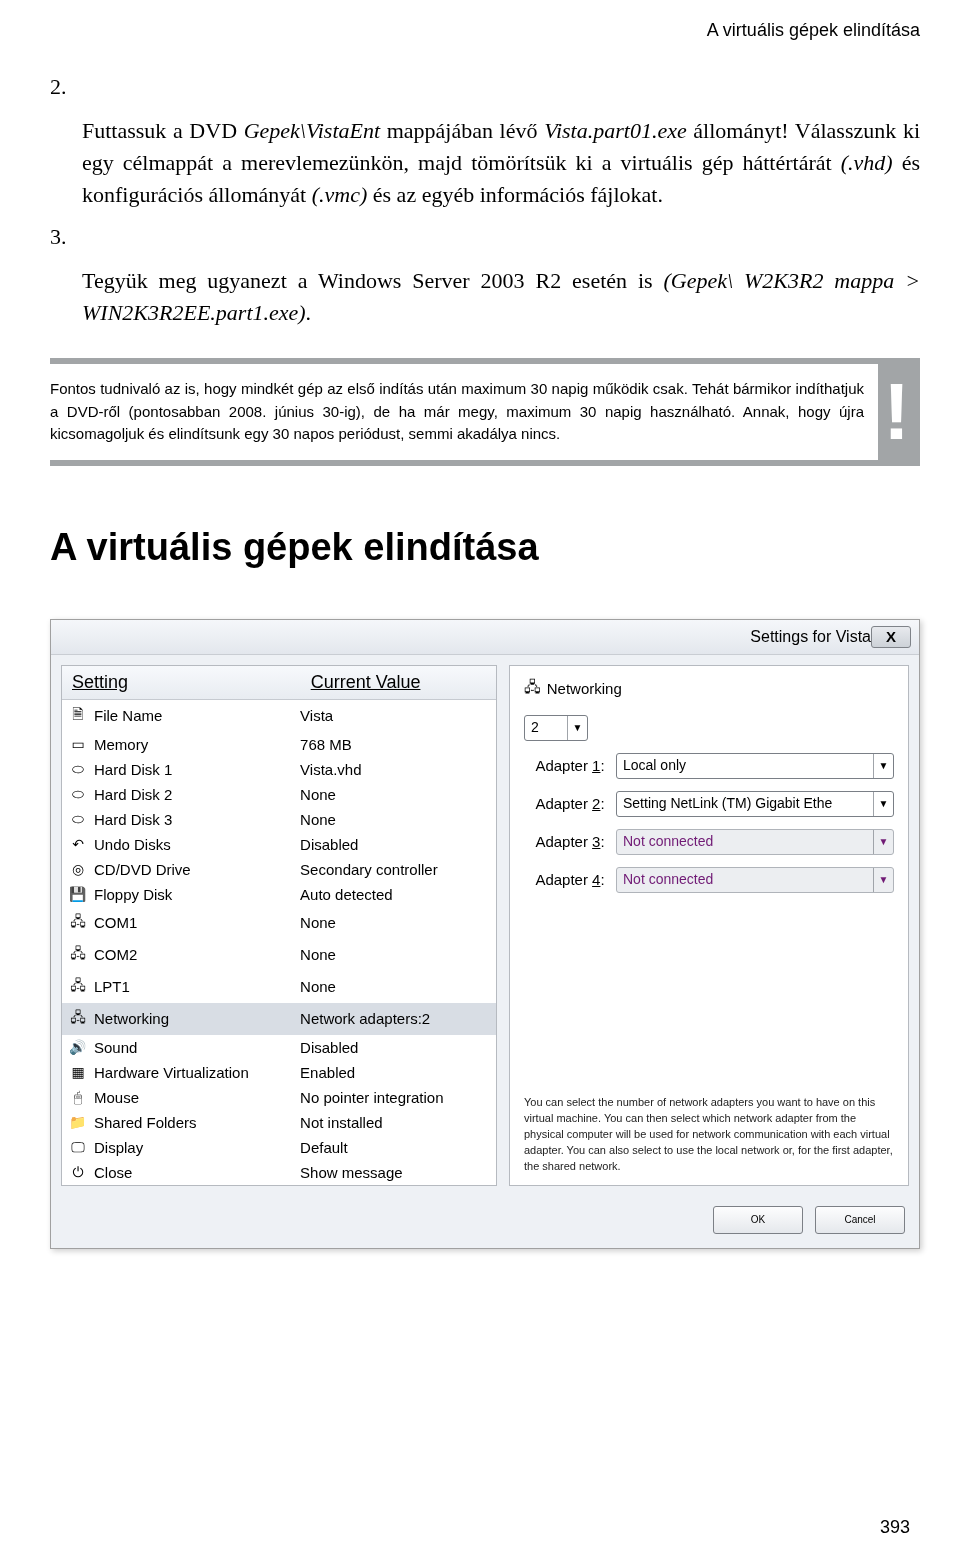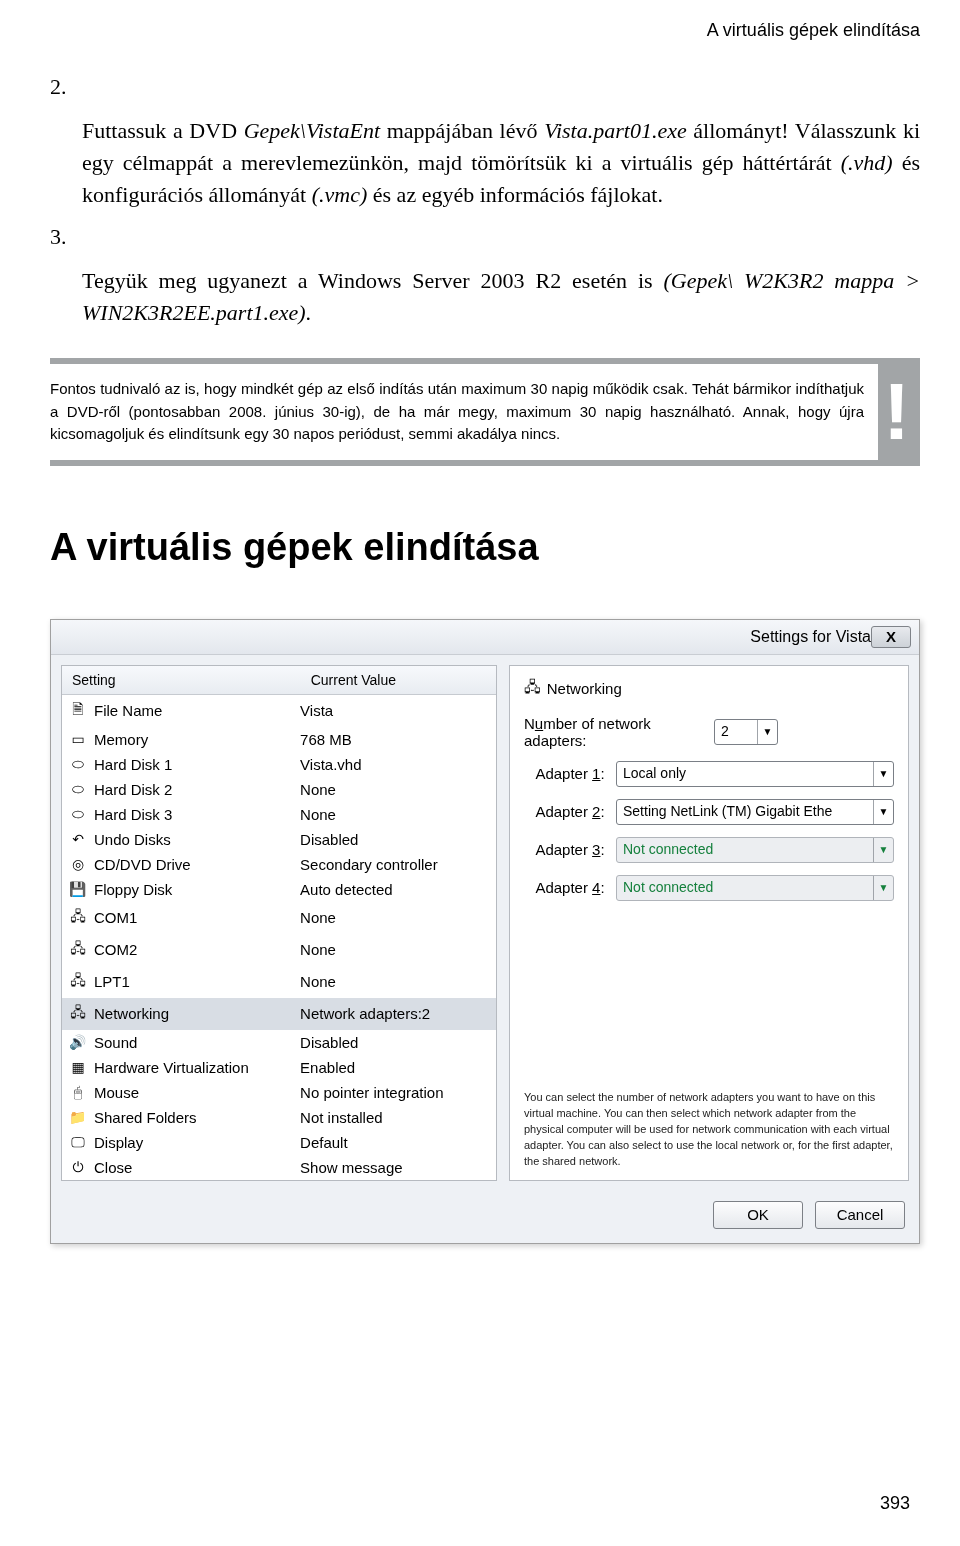--- a/index.html
+++ b/index.html
@@ -104,21 +104,22 @@
   }
   .settings-panel {
     flex: 1;
     background: #fff;
     border: 1px solid #b6bac0;
   }
   .settings-header {
     display: flex;
     background: linear-gradient(#f7f9fc, #e8ecf1);
     border-bottom: 1px solid #c6cad0;
-    font-size: 14px;
+    font-size: 18px;
+    text-decoration: underline;
   }
   .settings-header .col1 { width: 55%; padding: 6px 10px; }
   .settings-header .col2 { width: 45%; padding: 6px 10px; }
   .settings-row {
     display: flex;
     padding: 4px 6px;
     align-items: center;
   }
   .settings-row.selected {
     background: #d8dde4;
@@ -176,21 +177,21 @@
     right: 0; top: 0; bottom: 0;
     width: 20px;
     border-left: 1px solid #a0a4aa;
     display: flex;
     align-items: center;
     justify-content: center;
     font-size: 10px;
   }
   .combo.disabled {
     background: #eceef1;
-    color: #15803d;
+    color: #701a75;
     border-color: #b0b4ba;
   }
   .info-text {
     font-size: 11px;
     line-height: 1.45;
     color: #222;
     margin-top: auto;
     padding-top: 110px;
   }
   .dlg-buttons {
@@ -200,25 +201,25 @@
     padding: 10px 14px 14px 0;
   }
   .btn {
     min-width: 90px;
     height: 28px;
     border: 1px solid #7c8086;
     border-radius: 3px;
     background: linear-gradient(#fdfdfe, #e5e8ec);
     text-align: center;
     line-height: 26px;
-    font-size: 15px;
+    font-size: 10px;
   }
   .page-num {
     position: absolute;
-    bottom: 32px;
+    bottom: 8px;
     right: 50px;
     font-family: Verdana, sans-serif;
     font-size: 18px;
   }
   .u { text-decoration: underline; }
 </style>
 </head>
 <body>
 
 <div class="running-head">A virtuális gépek elindítása</div>
@@ -388,23 +389,20 @@
             <div class="col2">Show message</div>
           </div>
         </div>
     </div>
     <div class="right-panel">
       <div class="panel-title">
         <span>🖧</span>
         <span>Networking</span>
       </div>
       <div class="form-row">
-        <div class="lbl">
-          <span>N</span><span class="u">u</span><span>mber of network adapters:</span>
-        </div>
         <div class="combo narrow">
           <span>2</span>
           <span class="arrow">▼</span>
         </div>
       </div>
       <div id="adapter-rows">
           <div class="form-row">
             <div class="lbl-short">Adapter <span class="u">1</span>:</div>
             <div class="combo"><span>Local only</span><span class="arrow">▼</span></div>
           </div>

